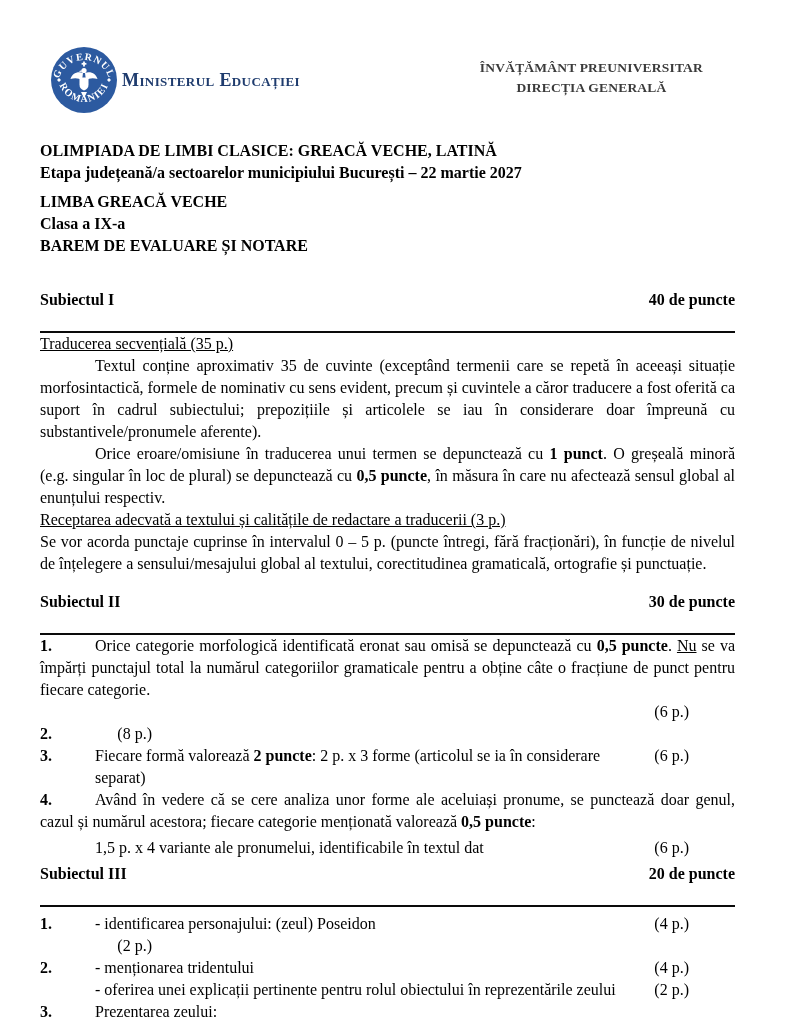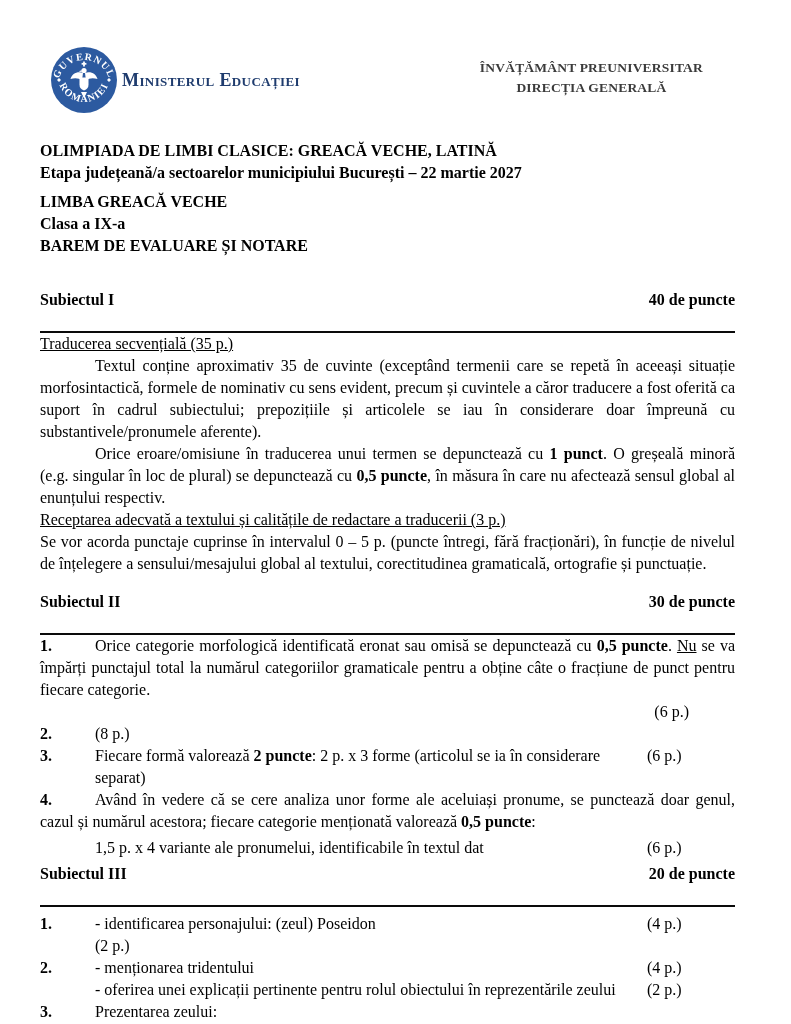--- a/index.html
+++ b/index.html
@@ -36,21 +36,21 @@
   .sub-head{text-decoration:underline;}
   .para{margin:0;text-align:justify;}
   .para.ind{text-indent:55px;}
   .b{font-weight:bold;}
   .i{}
   .u{text-decoration:underline;}
   .num{display:inline-block;width:55px;font-weight:bold;}
   .row{display:flex;align-items:baseline;}
   .row .rnum{flex:none;width:55px;font-weight:bold;}
   .row .txt{flex:1;}
-  .pts{flex:none;width:88px;box-sizing:border-box;padding-right:46px;white-space:nowrap;}
+  .pts{flex:none;width:88px;text-align:right;box-sizing:border-box;padding-right:46px;white-space:nowrap;margin-left:15px;}
   .pts-line{text-align:right;padding-right:46px;}
   .sp4{height:4px;}
   .sp6{height:6px;}
 </style>
 </head>
 <body>
 
 <div class="page">
   <div class="content">
 

